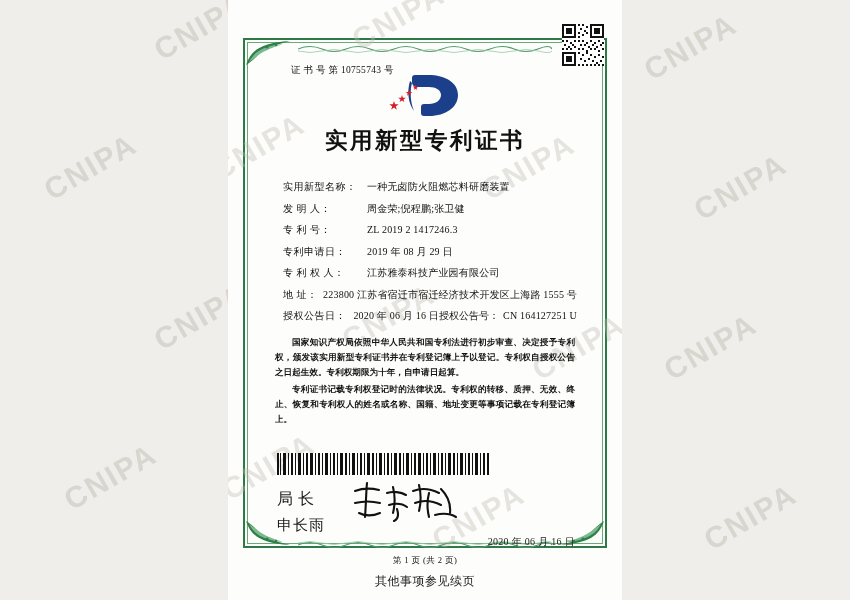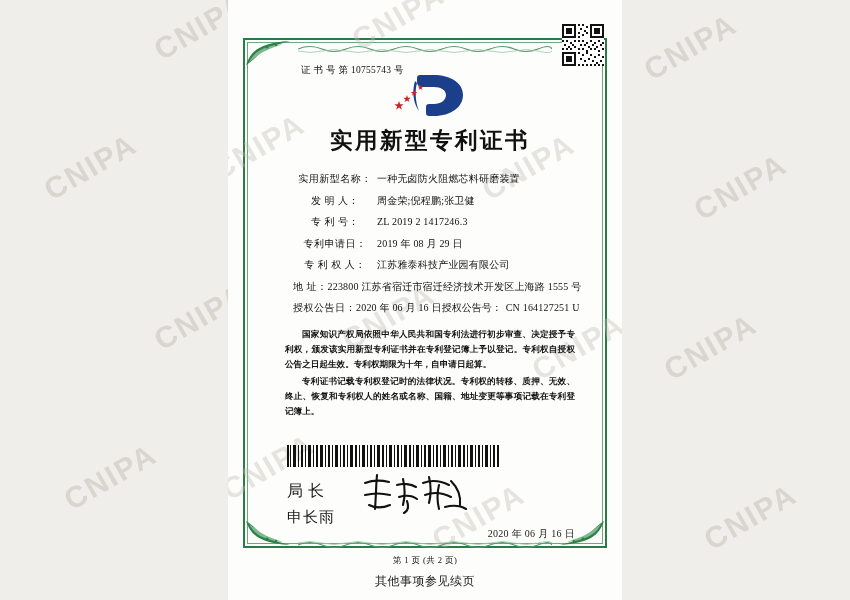--- a/index.html
+++ b/index.html
@@ -101,21 +101,21 @@
 
   
   .content {
     position: absolute;
     left: 19px;
     top: 42px;
     width: 356px;
     height: 502px;
     z-index: 5;
     box-sizing: border-box;
-    padding: 16px 26px 0 36px;
+    padding: 16px 26px 0 26px;
     color: #1b1b1b;
   }
 
   .cert-no {
     font-size: 9.5px;
     letter-spacing: 0.3px;
     margin: 6px 0 0 18px;
     color: #111;
   }
 
@@ -145,25 +145,24 @@
     text-align: center;
     font-size: 22.5px;
     font-weight: bold;
     letter-spacing: 2.5px;
     margin-top: 2px;
     color: #111;
     font-family: "DejaVu Serif", serif;
   }
 
   .fields {
-    margin: 18px 0 0 10px;
+    margin: 26px 0 0 10px;
     font-size: 10px;
     line-height: 1;
     color: #111;
-    text-align: center;
   }
   .field-row {
     display: flex;
     align-items: baseline;
     margin-bottom: 11.5px;
     white-space: nowrap;
   }
   .f-label {
     display: inline-block;
     font-size: 10px;

